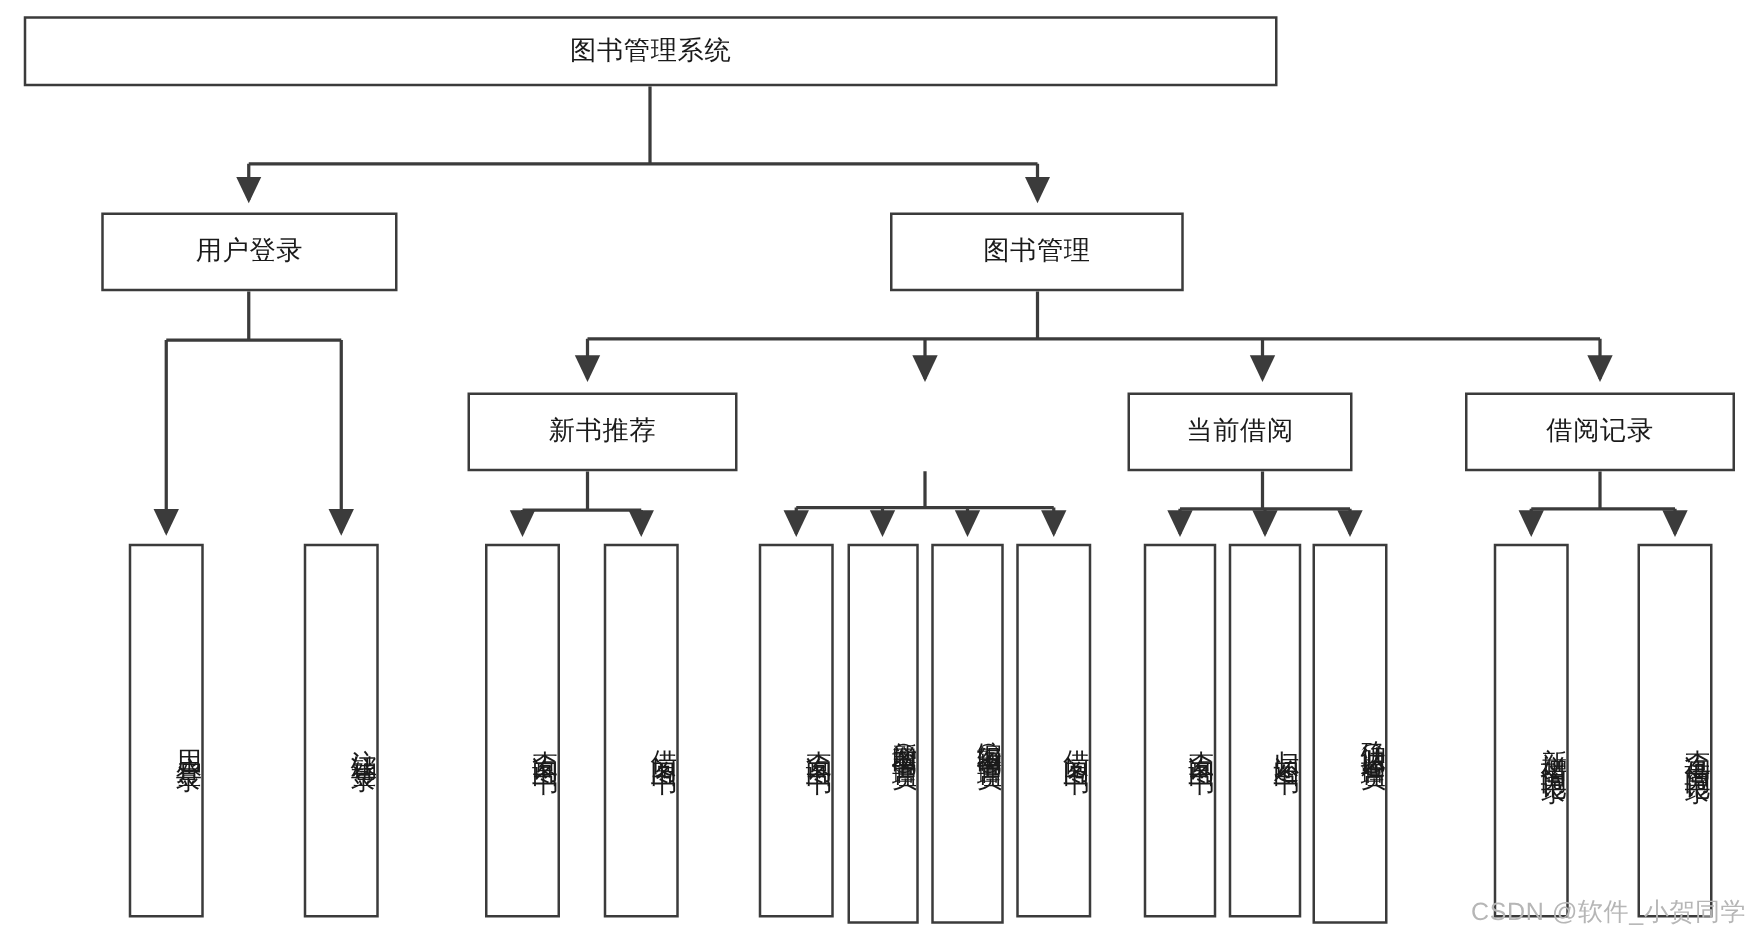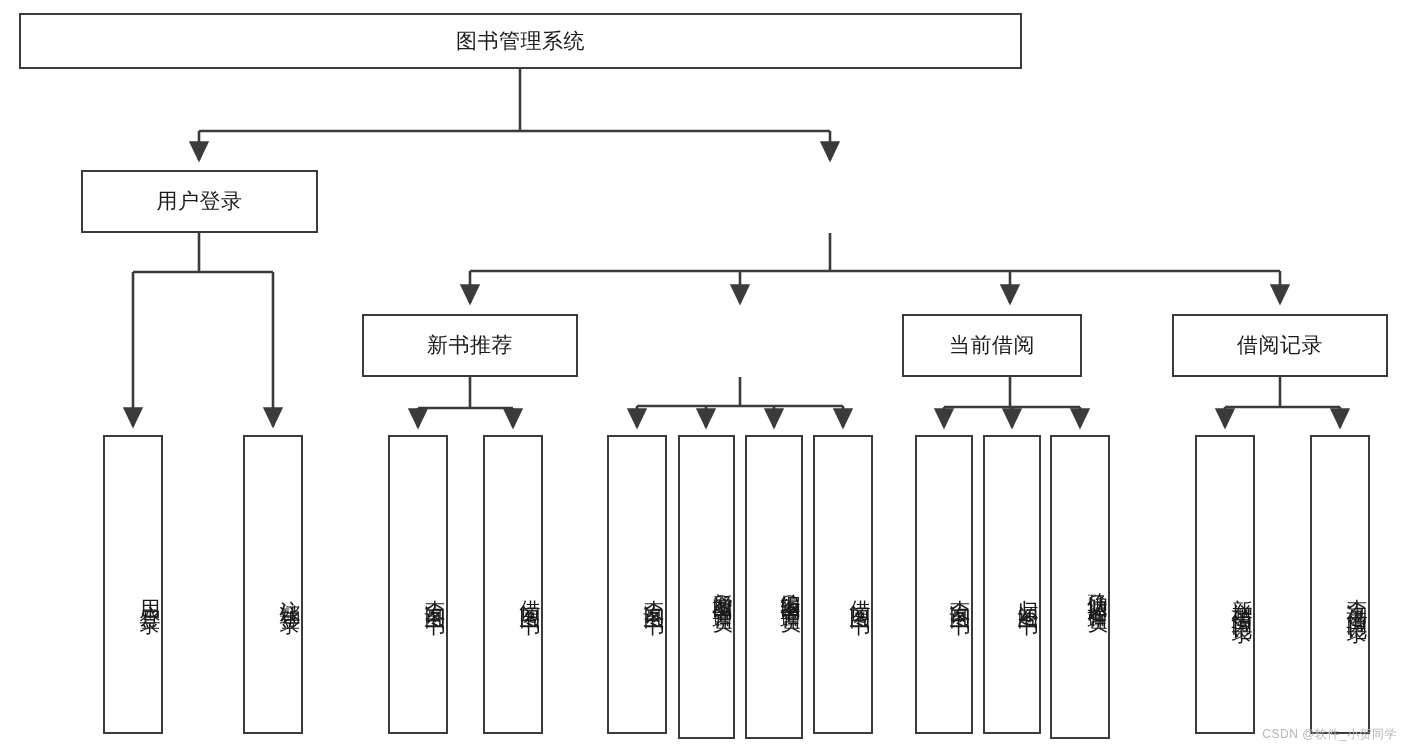--- a/index.html
+++ b/index.html
@@ -60,21 +60,21 @@
     line-height: 1;
   }
   .v-node.narrow .node-label {
     font-size: 20px;
     letter-spacing: 3px;
   }
   .watermark {
     position: absolute;
     right: 8px;
     bottom: 4px;
-    font-size: 12px;
+    font-size: 20px;
     color: #b6b6b6;
     letter-spacing: 0.5px;
     white-space: nowrap;
   }
 </style>
 </head>
 <body>
 
 <div id="canvas">
 
@@ -128,22 +128,25 @@
     </g>
   </svg>
 
   <div class="node h-node" style="left:19px; top:13px; width:1003px; height:56px;">
     <span class="node-label">图书管理系统</span>
   </div>
 
   <div class="node h-node" style="left:81px; top:170px; width:237px; height:63px;">
     <span class="node-label">用户登录</span>
   </div>
-
-  <div class="node h-node" style="left:362px; top:314px; width:216px; height:63px;align-items:center;">
+  <div class="node h-node" style="left:712px; top:170px; width:235px; height:63px;">
+    <span class="node-label">图书管理</span>
+  </div>
+
+  <div class="node h-node" style="left:374px; top:314px; width:216px; height:63px;align-items:center;">
     <span class="node-label">新书推荐</span>
   </div>
   <div class="node h-node" style="left:902px; top:314px; width:180px; height:63px;">
     <span class="node-label">当前借阅</span>
   </div>
   <div class="node h-node" style="left:1172px; top:314px; width:216px; height:63px;">
     <span class="node-label">借阅记录</span>
   </div>
 
   <div class="node v-node" style="left:103px; top:435px; width:60px; height:299px;">

